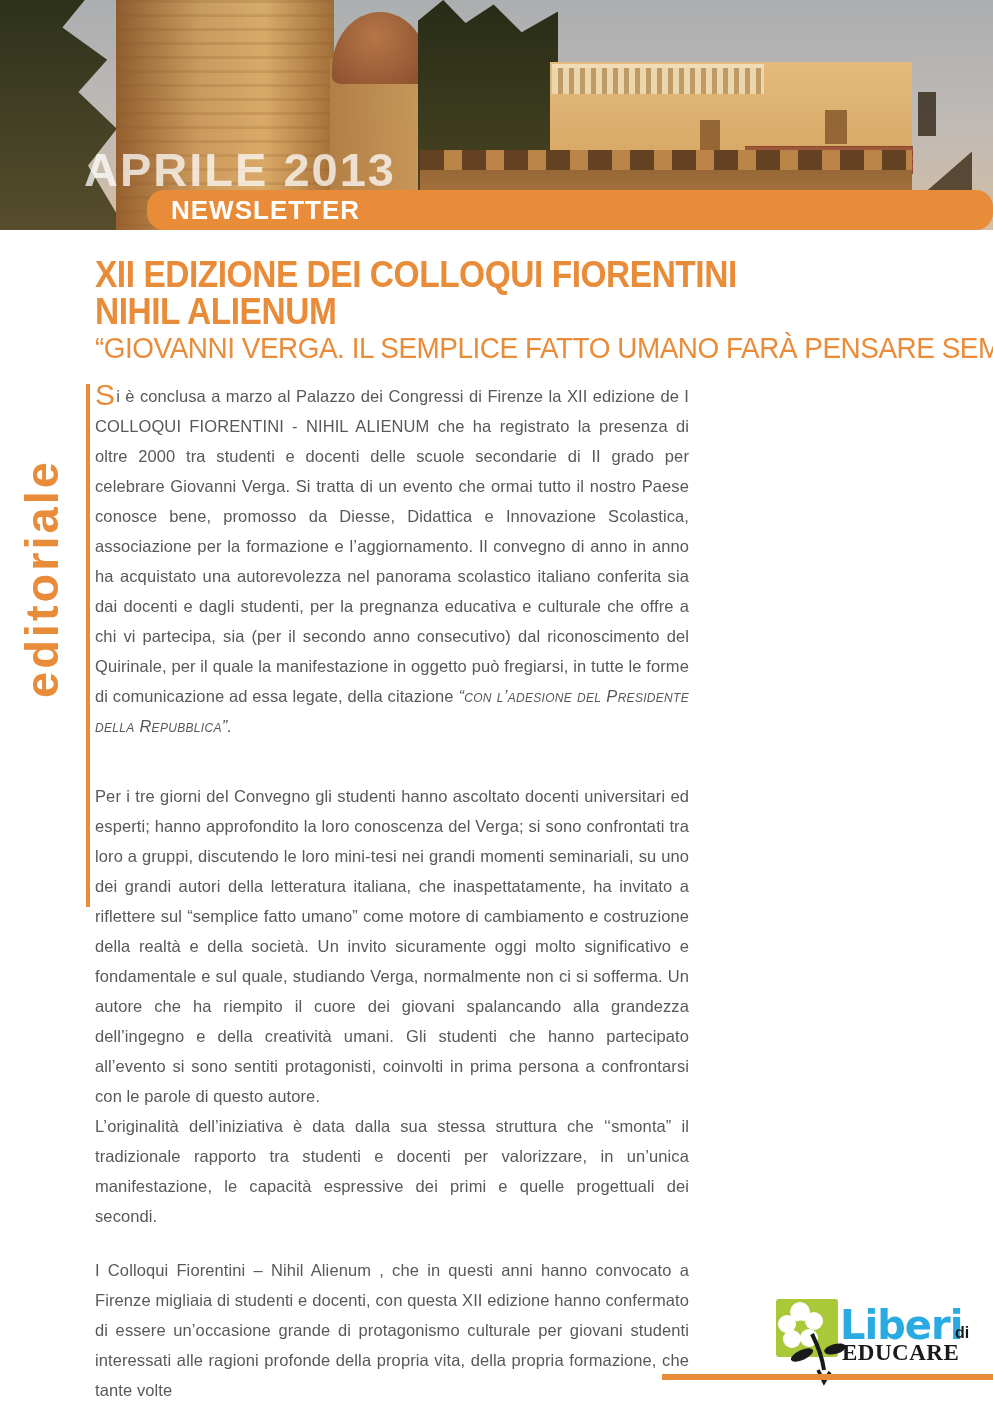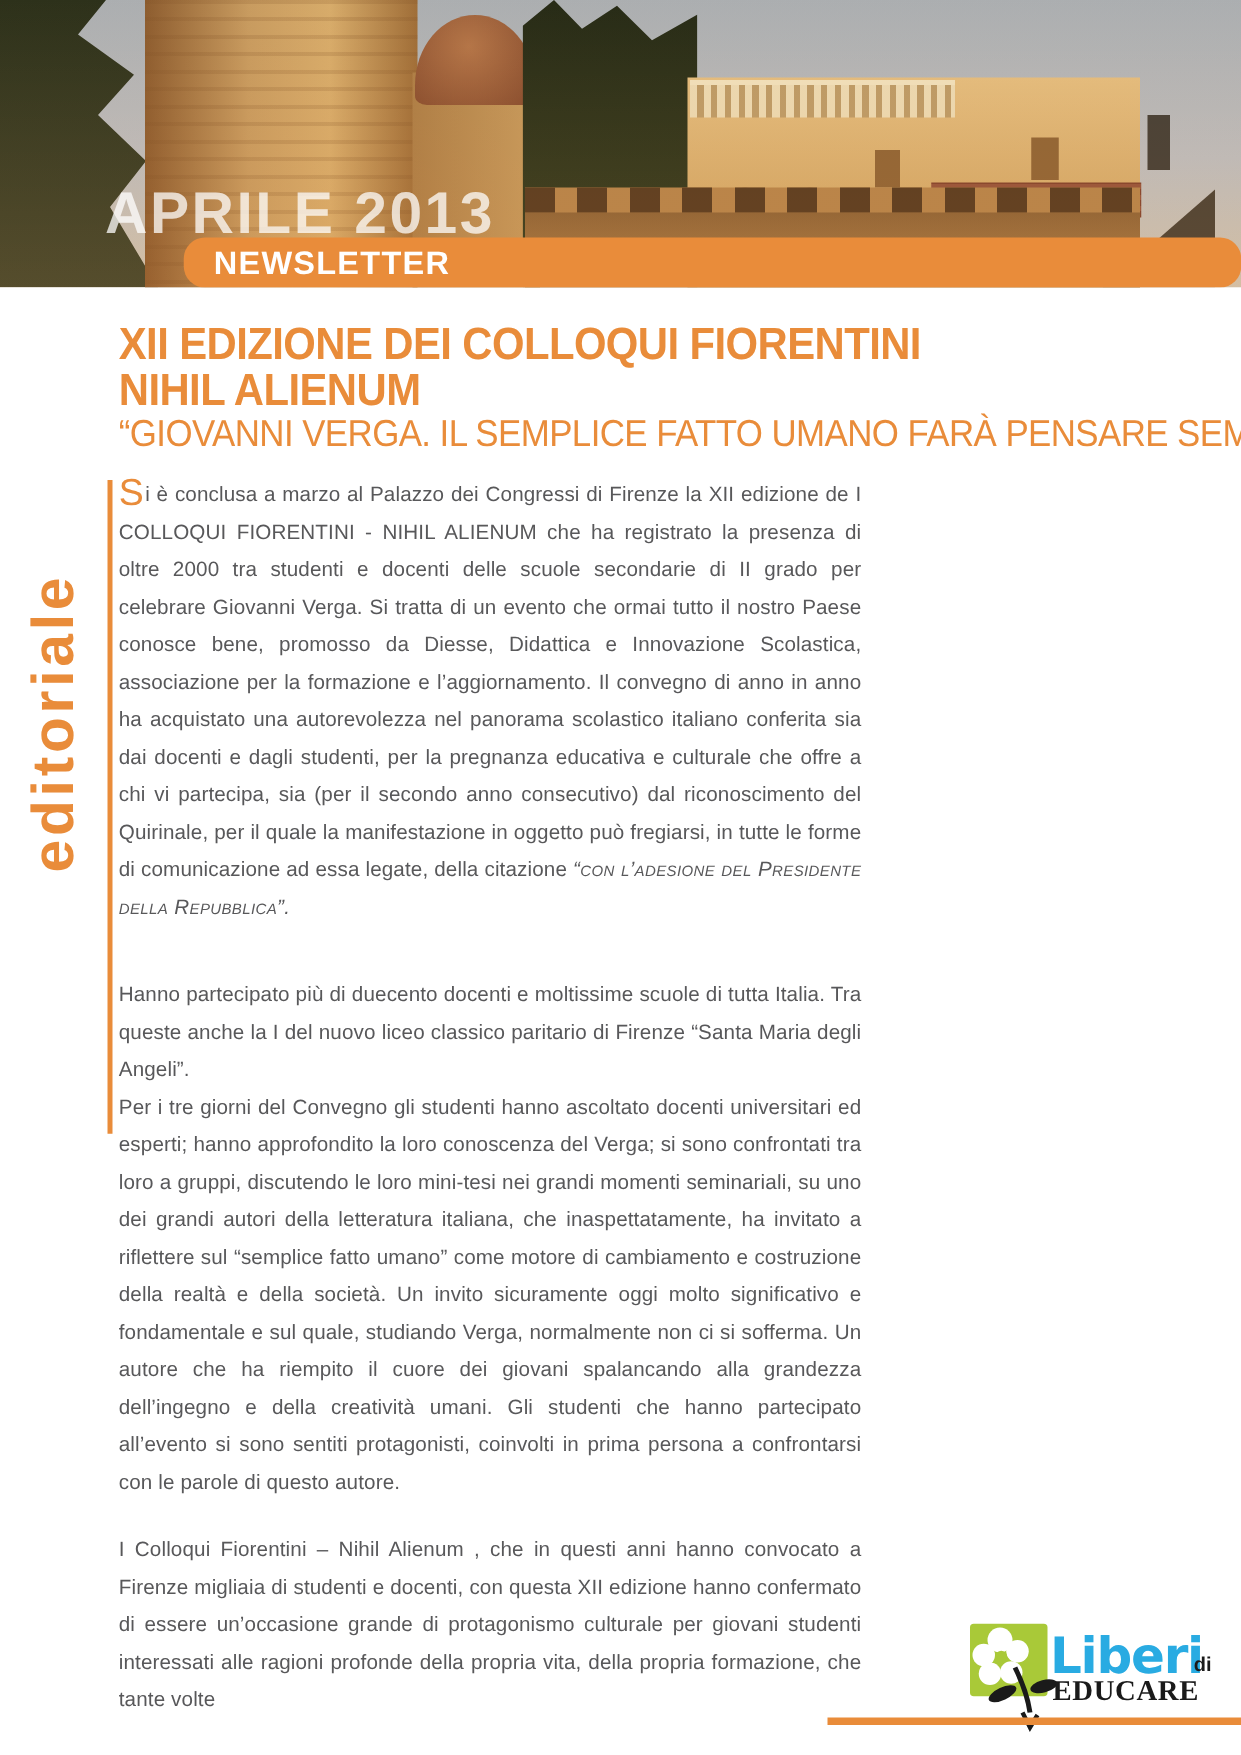--- a/index.html
+++ b/index.html
@@ -123,22 +123,22 @@
     <div>XII EDIZIONE DEI COLLOQUI FIORENTINI</div>
     <div>NIHIL ALIENUM</div>
   </h1>
   <div class="subtitle">“GIOVANNI VERGA. IL SEMPLICE FATTO UMANO FARÀ PENSARE SEMPRE”</div>
 
   <div class="sideword">editoriale</div>
   <div class="siderule"></div>
 
   <div class="body">
     <p class="sp-after"><span class="dropcap">S</span><span>i è conclusa a marzo al Palazzo dei Congressi di Firenze la XII edizione de I COLLOQUI FIORENTINI - NIHIL ALIENUM che ha registrato la presenza di oltre 2000 tra studenti e docenti delle scuole secondarie di II grado per celebrare Giovanni Verga. Si tratta di un evento che ormai tutto il nostro Paese conosce bene, promosso da Diesse, Didattica e Innovazione Scolastica, associazione per la formazione e l’aggiornamento. Il convegno di anno in anno ha acquistato una autorevolezza nel panorama scolastico italiano conferita sia dai docenti e dagli studenti, per la pregnanza educativa e culturale che offre a chi vi partecipa, sia (per il secondo anno consecutivo) dal riconoscimento del Quirinale, per il quale la manifestazione in oggetto può fregiarsi, in tutte le forme di comunicazione ad essa legate, della citazione </span><span class="cite">“con l’adesione del Presidente della Repubblica”.</span></p>
-    <p>Hanno partecipato più di duecento docenti e moltissime scuole di tutta Italia. Tra queste anche la I del nuovo liceo classico paritario di Firenze “Santa Maria degli Angeli”.</p>
     <p>Per i tre giorni del Convegno gli studenti hanno ascoltato docenti universitari ed esperti; hanno approfondito la loro conoscenza del Verga; si sono confrontati tra loro a gruppi, discutendo le loro mini-tesi nei grandi momenti seminariali, su uno dei grandi autori della letteratura italiana, che inaspettatamente, ha invitato a riflettere sul “semplice fatto umano” come motore di cambiamento e costruzione della realtà e della società. Un invito sicuramente oggi molto significativo e fondamentale e sul quale, studiando Verga, normalmente non ci si sofferma. Un autore che ha riempito il cuore dei giovani spalancando alla grandezza dell’ingegno e della creatività umani. Gli studenti che hanno partecipato all’evento si sono sentiti protagonisti, coinvolti in prima persona a confrontarsi con le parole di questo autore.</p>
+    <p>L’originalità dell’iniziativa è data dalla sua stessa struttura che ‘‘smonta” il tradizionale rapporto tra studenti e docenti per valorizzare, in un’unica manifestazione, le capacità espressive dei primi e quelle progettuali dei secondi.</p>
     <p class="sp-before">I Colloqui Fiorentini – Nihil Alienum , che in questi anni hanno convocato a Firenze migliaia di studenti e docenti, con questa XII edizione hanno confermato di essere un’occasione grande di protagonismo culturale per giovani studenti interessati alle ragioni profonde della propria vita, della propria formazione, che tante volte</p>
   </div>
 
   <div class="logo">
     <svg width="215" height="106" viewBox="0 0 215 106">
       <rect x="4" y="5" width="62" height="58" rx="3" fill="#A9C938"></rect>
       <circle cx="28" cy="18" r="10" fill="#ffffff"></circle>
       <circle cx="15" cy="30" r="9" fill="#ffffff"></circle>
       <circle cx="20" cy="45" r="9" fill="#ffffff"></circle>
       <circle cx="37" cy="44" r="9" fill="#ffffff"></circle>

